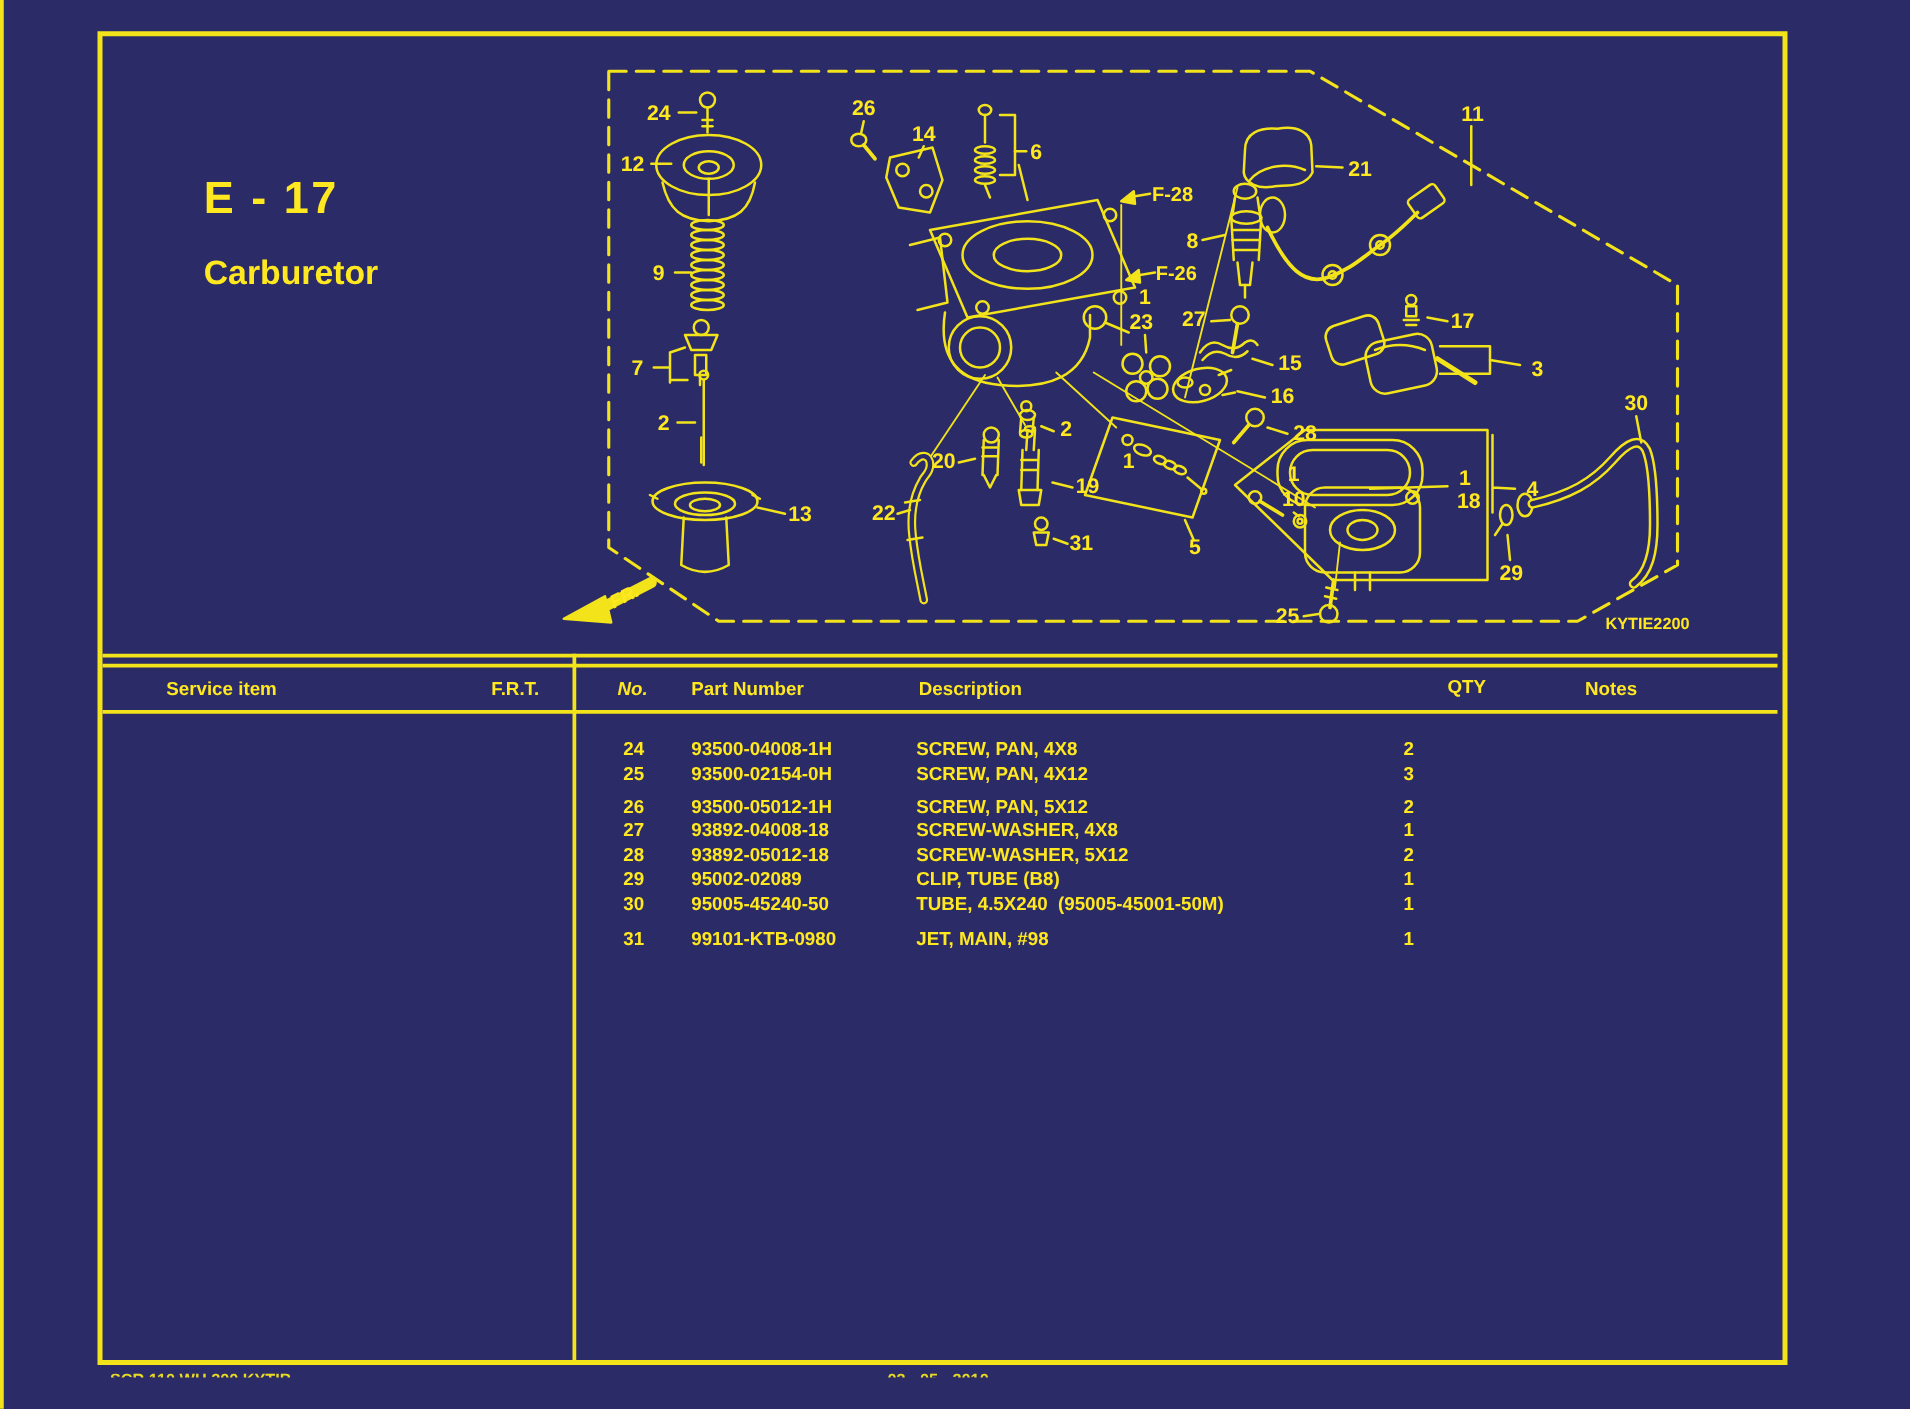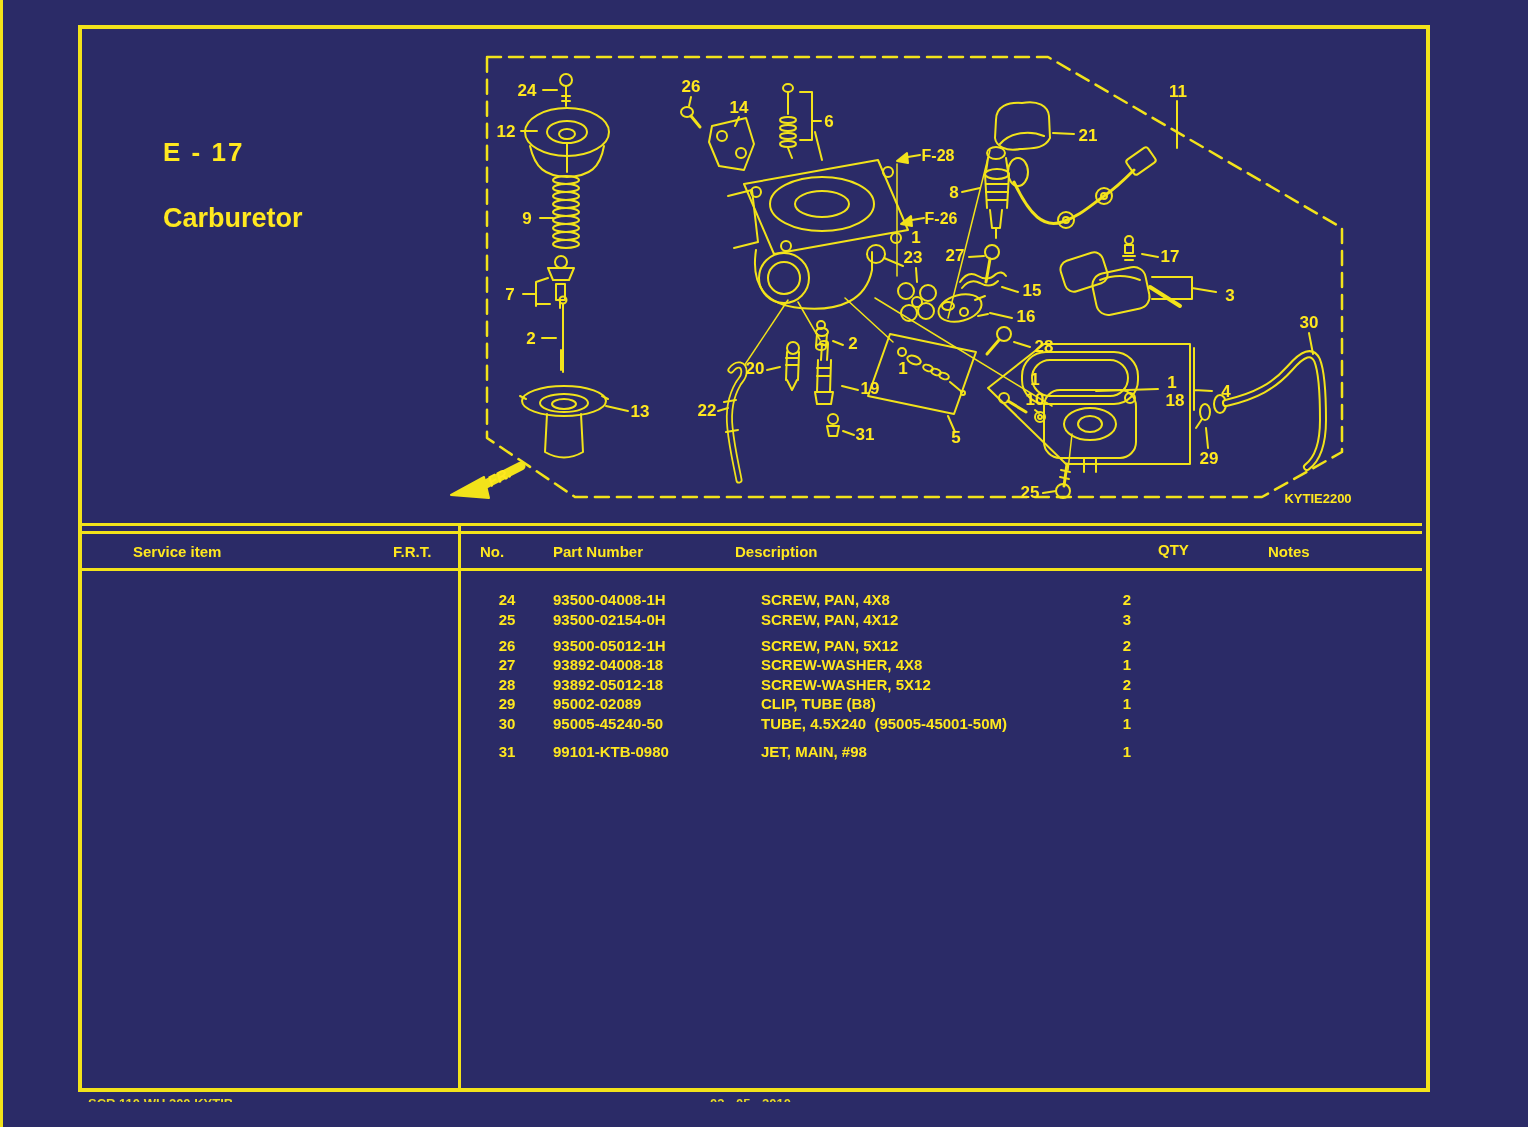--- a/index.html
+++ b/index.html
@@ -2,28 +2,28 @@
 <html><head>
 <meta charset="utf-8">
 <style>
   html,body{margin:0;padding:0;}
   body{width:1528px;height:1127px;position:relative;overflow:hidden;
        font-family:"Liberation Sans", sans-serif;background:#2b2b67;}
   .abs{position:absolute;}
   .yline{position:absolute;background:#f2e31a;}
   .ytext{color:#ffe81f;font-weight:bold;position:absolute;white-space:pre;}
   #frame{left:78px;top:25px;width:1344px;height:1059px;border:4px solid #f2e31a;position:absolute;}
-  #page-title{left:163px;top:137px;font-size:26px;letter-spacing:2px;}
+  #page-title{left:163px;top:137px;font-size:36px;letter-spacing:2px;}
   #page-subtitle{left:163px;top:203px;font-size:27px;}
   .hdr{font-size:15px;top:543px;}
   .prow{position:absolute;left:0;top:0;width:1528px;height:20px;}
   .prow span{position:absolute;color:#ffe81f;font-weight:bold;font-size:15px;line-height:20px;}
   .c-no{left:480px;width:54px;text-align:center;}
   .c-part{left:553px;text-align:right;}
-  .c-desc{left:761px;white-space:pre;}
+  .c-desc{left:733px;white-space:pre;}
   .c-qty{left:1100px;width:54px;text-align:center;}
   .footer-clip{position:absolute;height:6px;overflow:hidden;}
   .footer-clip span{display:block;color:#e8da25;font-weight:bold;font-size:13px;line-height:15px;white-space:pre;}
   svg text{font-family:"Liberation Sans", sans-serif;font-weight:bold;fill:#ffe81f;}
 </style>
 </head>
 <body>
 
 <div class="yline" style="left:0;top:0;width:3px;height:1127px;"></div>
 
@@ -32,21 +32,21 @@
 <div class="ytext" id="page-title">E - 17</div>
 <div class="ytext" id="page-subtitle">Carburetor</div>
 
 <div class="yline" style="left:82px;top:523px;width:1340px;height:3px;"></div>
 <div class="yline" style="left:82px;top:531px;width:1340px;height:3px;"></div>
 <div class="yline" style="left:82px;top:568px;width:1340px;height:3px;"></div>
 <div class="yline" style="left:458px;top:523px;width:3px;height:565px;"></div>
 
 <div class="ytext hdr" style="left:133px;">Service item</div>
 <div class="ytext hdr" style="left:393px;">F.R.T.</div>
-<div class="ytext hdr" style="left:480px;">No.</div>
+<div class="ytext hdr" style="left:494px;font-style:italic;">No.</div>
 <div class="ytext hdr" style="left:553px;">Part Number</div>
 <div class="ytext hdr" style="left:735px;text-align:center;">Description</div>
 <div class="ytext hdr" style="left:1158px;top:541px;">QTY</div>
 <div class="ytext hdr" style="left:1268px;">Notes</div>
 
 <div id="rows">
     <div class="prow" style="top: 590px;">
     <span class="c-no">24</span>
     <span class="c-part">93500-04008-1H</span>
     <span class="c-desc">SCREW, PAN, 4X8</span>

